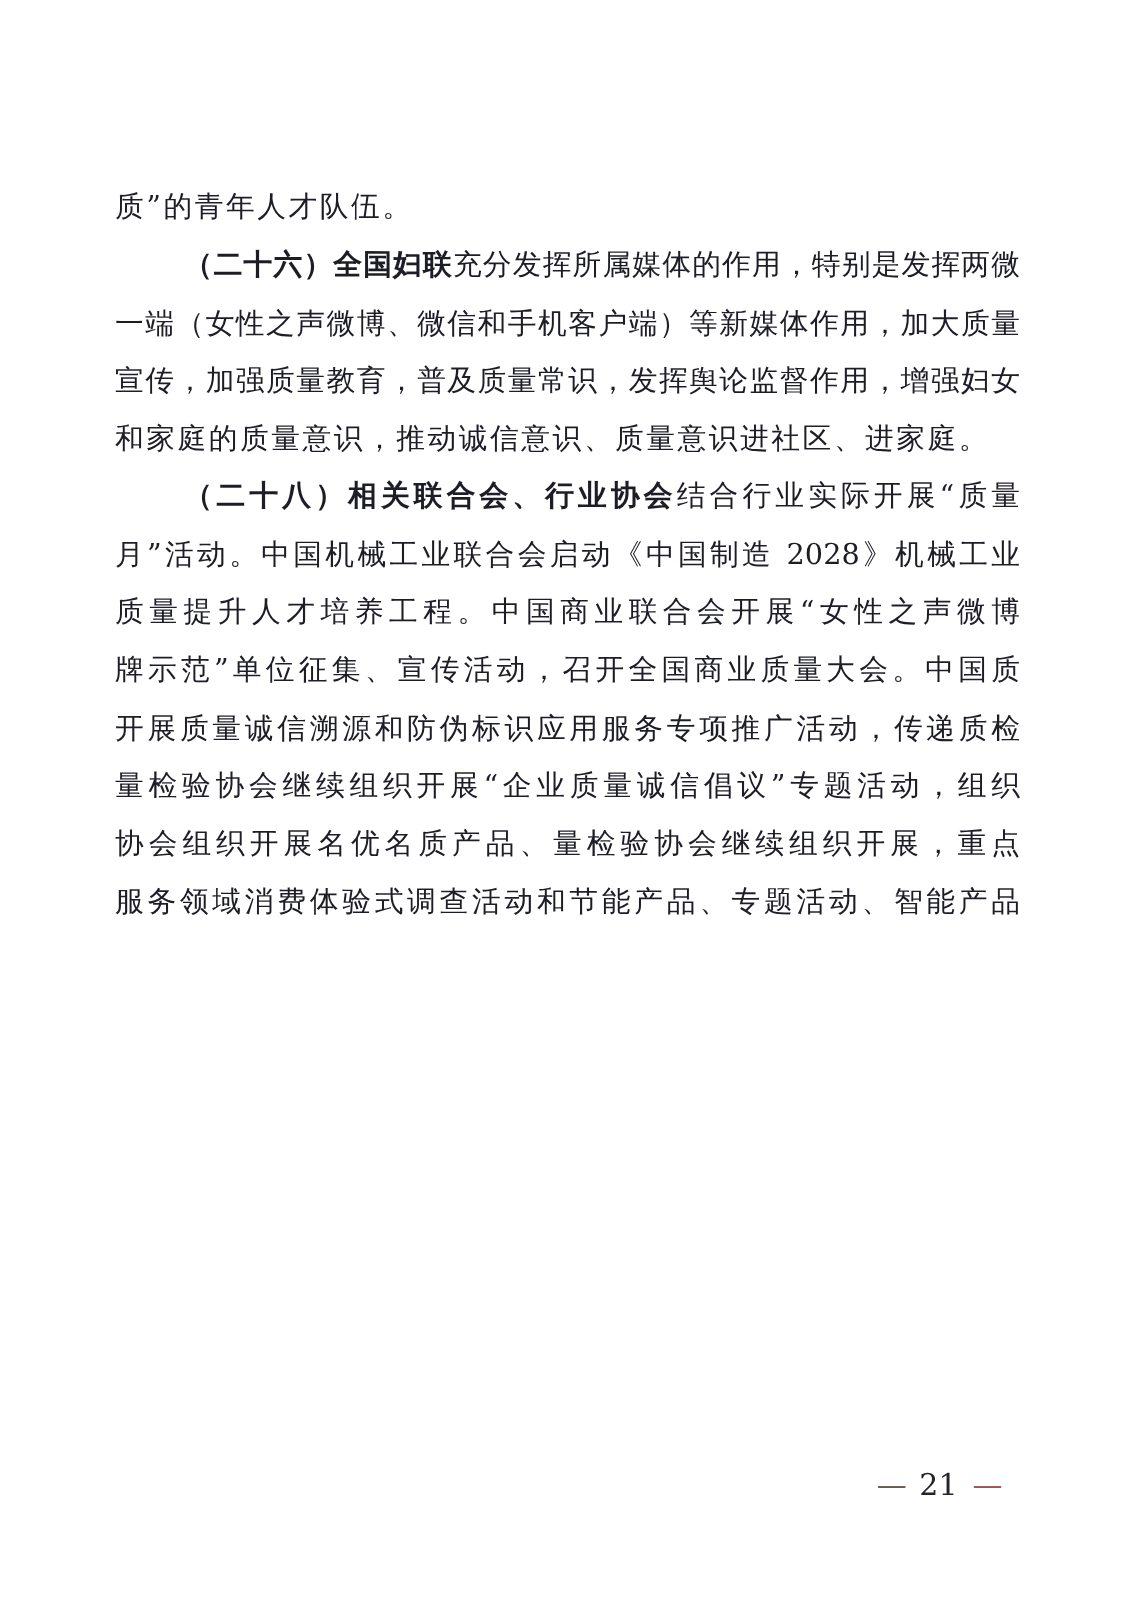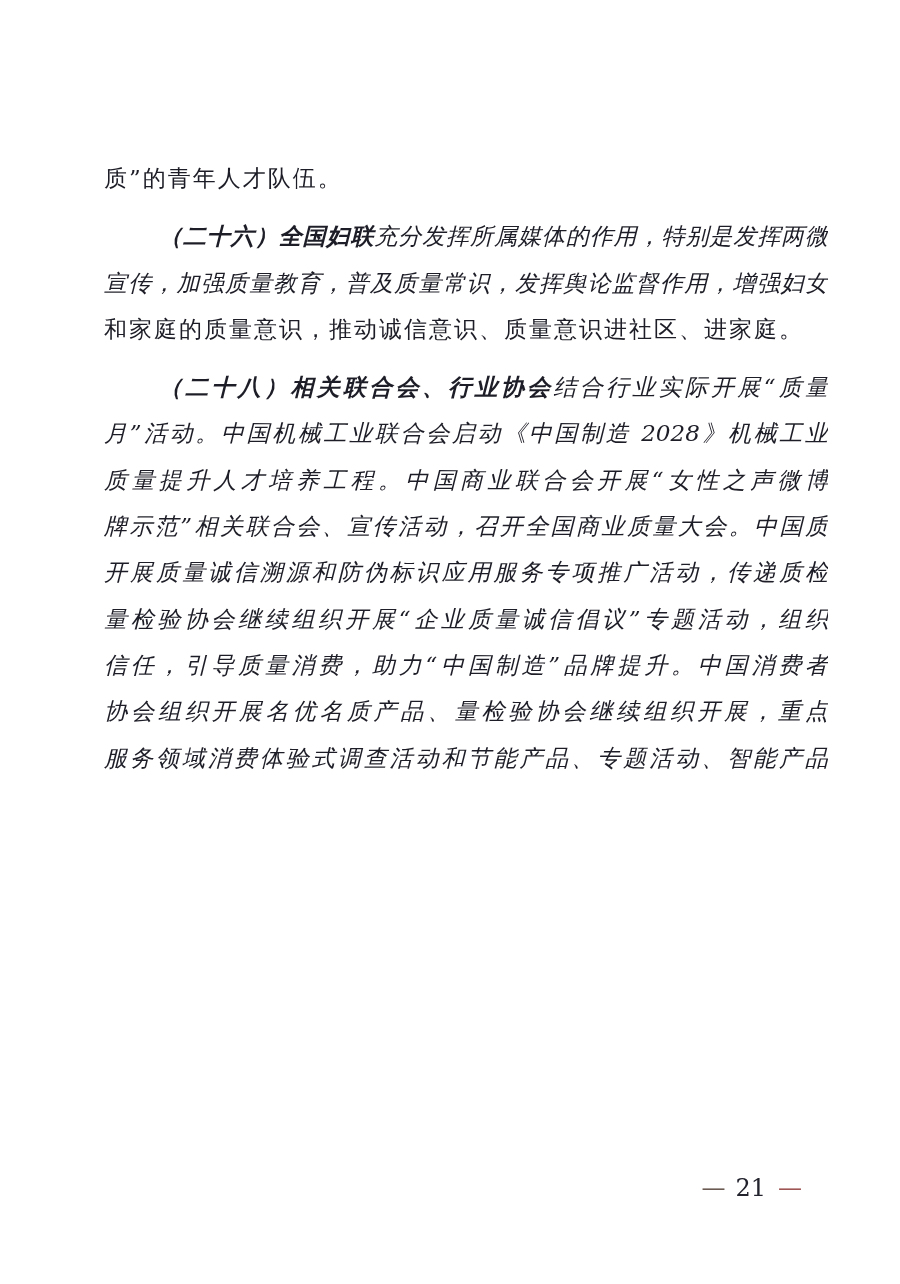--- a/index.html
+++ b/index.html
@@ -17,40 +17,39 @@
     font-family: "DejaVu Serif", "Liberation Serif", serif;
     color: var(--text-color, #1d1d27);
   }
   .text-block {
     position: absolute;
     left: 92px;
     top: 143px;
     width: 724px;
   }
   .paragraph {
-    margin: 12px;
+    margin: 0;
   }
   .line {
     width: 724px;
     height: 46.3px;
     line-height: 46.3px;
     font-size: 23px;
     letter-spacing: 2px;
     white-space: nowrap;
     box-sizing: border-box;
     text-align: left;
   }
   .line.fill {
     white-space: normal;
     letter-spacing: 0;
     text-align: justify;
     text-align-last: justify;
     text-justify: inter-character;
     overflow: hidden;
-    font-style: italic;
   }
   .line.indent {
     padding-left: 55px;
   }
   .bold-run {
     font-weight: bold;
   }
   .page-number {
     position: absolute;
     top: 1168px;
@@ -70,33 +69,33 @@
 <body>
 
 <div class="page">
 
   <div class="text-block">
       <div class="paragraph">
         <div class="line">质”的青年人才队伍。</div>
       </div>
       <div class="paragraph">
         <div class="line fill indent"><span class="bold-run">（二十六）全国妇联</span>充分发挥所属媒体的作用，特别是发挥两微</div>
+        <div class="line fill">一端（女性之声微博、微信和手机客户端）等新媒体作用，加大质量</div>
         <div class="line fill">宣传，加强质量教育，普及质量常识，发挥舆论监督作用，增强妇女</div>
         <div class="line">和家庭的质量意识，推动诚信意识、质量意识进社区、进家庭。</div>
       </div>
       <div class="paragraph">
       </div>
       <div class="paragraph">
         <div class="line fill indent"><span class="bold-run">（二十八）相关联合会、行业协会</span>结合行业实际开展“质量</div>
         <div class="line fill">月”活动。中国机械工业联合会启动《中国制造 2028》机械工业</div>
         <div class="line fill">质量提升人才培养工程。中国商业联合会开展“女性之声微博</div>
-        <div class="line fill">牌示范”相关联合会、宣传活动，召开全国商业质量大会。中国质</div>
+        <div class="line fill">牌示范”单位征集、宣传活动，召开全国商业质量大会。中国质</div>
         <div class="line fill">开展质量诚信溯源和防伪标识应用服务专项推广活动，传递质检</div>
         <div class="line fill">量检验协会继续组织开展“企业质量诚信倡议”专题活动，组织</div>
-        <div class="line fill">信任，引导质量消费，助力“中国制造”品牌提升。中国消费者</div>
         <div class="line fill">协会组织开展名优名质产品、量检验协会继续组织开展，重点</div>
         <div class="line fill">服务领域消费体验式调查活动和节能产品、专题活动、智能产品</div>
       </div>
     </div>
 
   <div class="page-number">
     <span class="dash-left">—</span>
     <span class="num">21</span>
     <span class="dash-right">—</span>
   </div>

